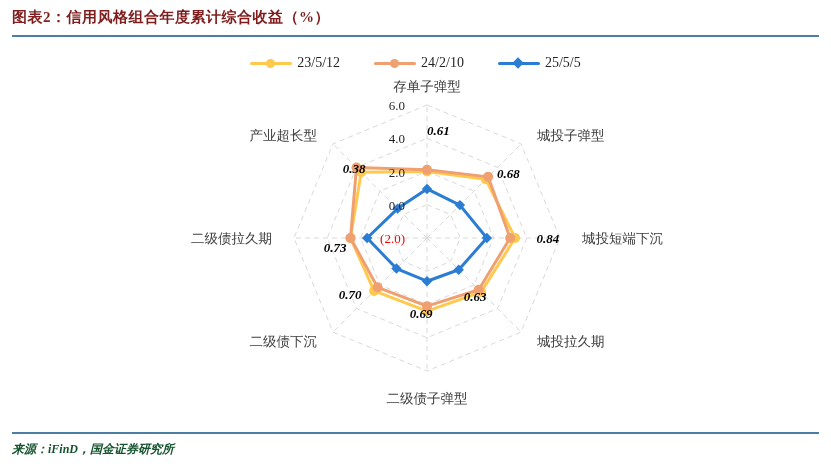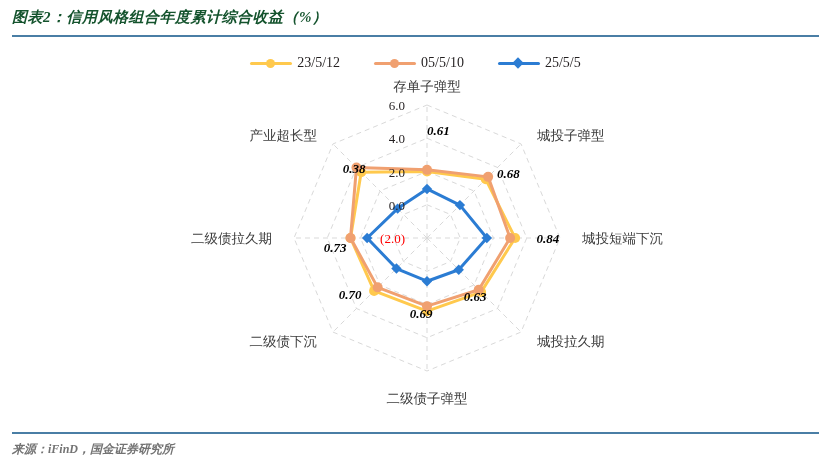--- a/index.html
+++ b/index.html
@@ -9,39 +9,39 @@
     font-family:"Liberation Serif","DejaVu Serif",serif;
     position:relative;
     overflow:hidden;
   }
   
   #title-bar{
     position:absolute;left:12px;top:8px;width:807px;height:30px;
   }
   #chart-title{
     font-family:"Liberation Serif","DejaVu Serif",serif;
-    font-weight:bold;font-style:italic;
-    font-size:15px;color:#14532d;
+    font-weight:bold;
+    font-size:15px;color:#7f1d1d;
     letter-spacing:.5px;
     white-space:nowrap;
   }
   #title-rule{
     position:absolute;left:12px;top:35px;width:807px;height:2px;
     background:#4a7ea5;
   }
   
   #footer-rule{
     position:absolute;left:12px;top:432px;width:807px;height:2px;
     background:#4a7ea5;
   }
   #source-note{
     position:absolute;left:12px;top:441px;
     font-family:"Liberation Serif","DejaVu Serif",serif;
     font-style:italic;font-weight:bold;
-    font-size:12px;color:#737373;
+    font-size:12px;color:#14532d;
     white-space:nowrap;
     text-align:right;
   }
   
   #legend{
     position:absolute;left:0;top:55px;width:831px;
     display:flex;justify-content:center;align-items:center;
     gap:34px;
   }
   .legend-item{display:flex;align-items:center;gap:5px;}
@@ -99,21 +99,21 @@
       <span class="lg-line" id="lg-line-0" style="background: rgb(255, 201, 77);"></span>
         <span class="lg-dot" id="lg-dot-0" style="background: rgb(255, 201, 77);"></span>
     </span>
     <span class="legend-label">23/5/12</span>
   </div>
   <div class="legend-item">
     <span class="legend-swatch">
       <span class="lg-line" id="lg-line-1" style="background: rgb(240, 160, 112);"></span>
         <span class="lg-dot" id="lg-dot-1" style="background: rgb(240, 160, 112);"></span>
     </span>
-    <span class="legend-label">05/5/10</span>
+    <span class="legend-label">24/2/10</span>
   </div>
   <div class="legend-item">
     <span class="legend-swatch">
       <span class="lg-line" id="lg-line-2" style="background: rgb(43, 124, 211);"></span>
         <span class="lg-diamond" id="lg-dia-2" style="background: rgb(43, 124, 211);"></span>
     </span>
     <span class="legend-label">25/5/5</span>
   </div>
 </div>
 

